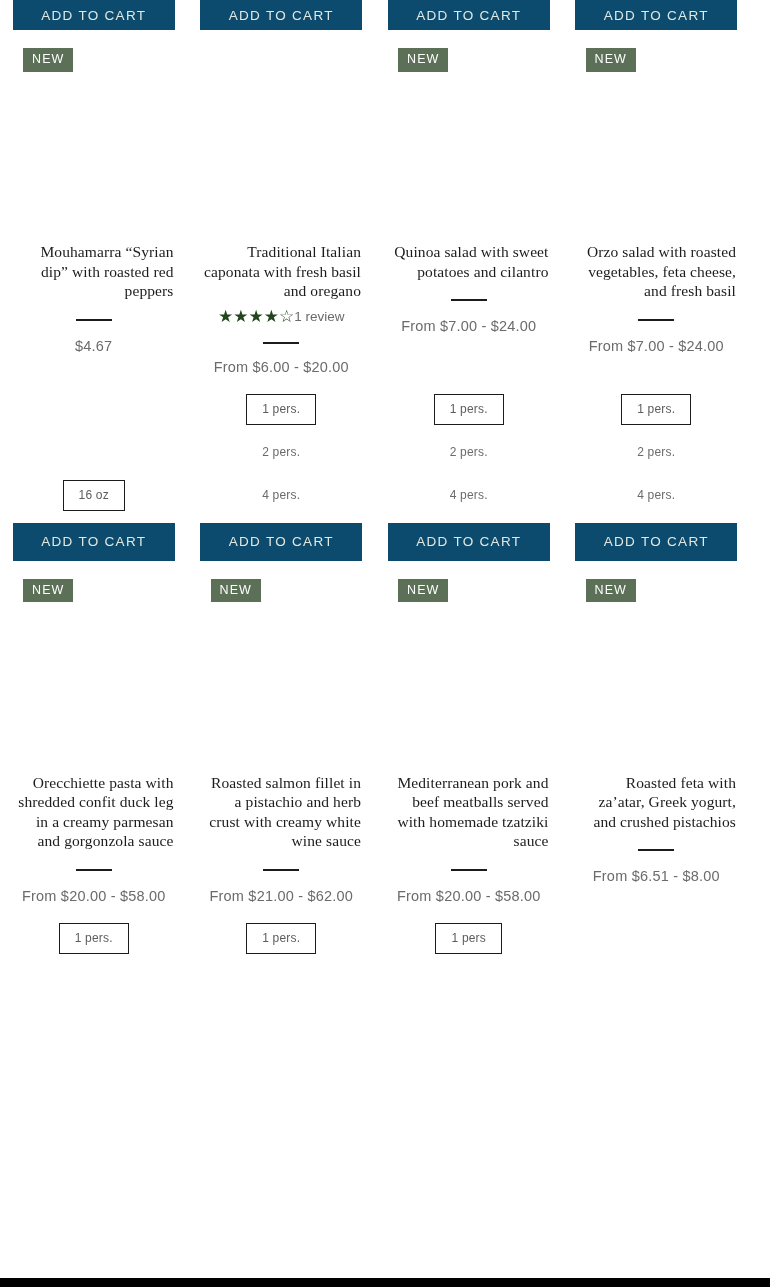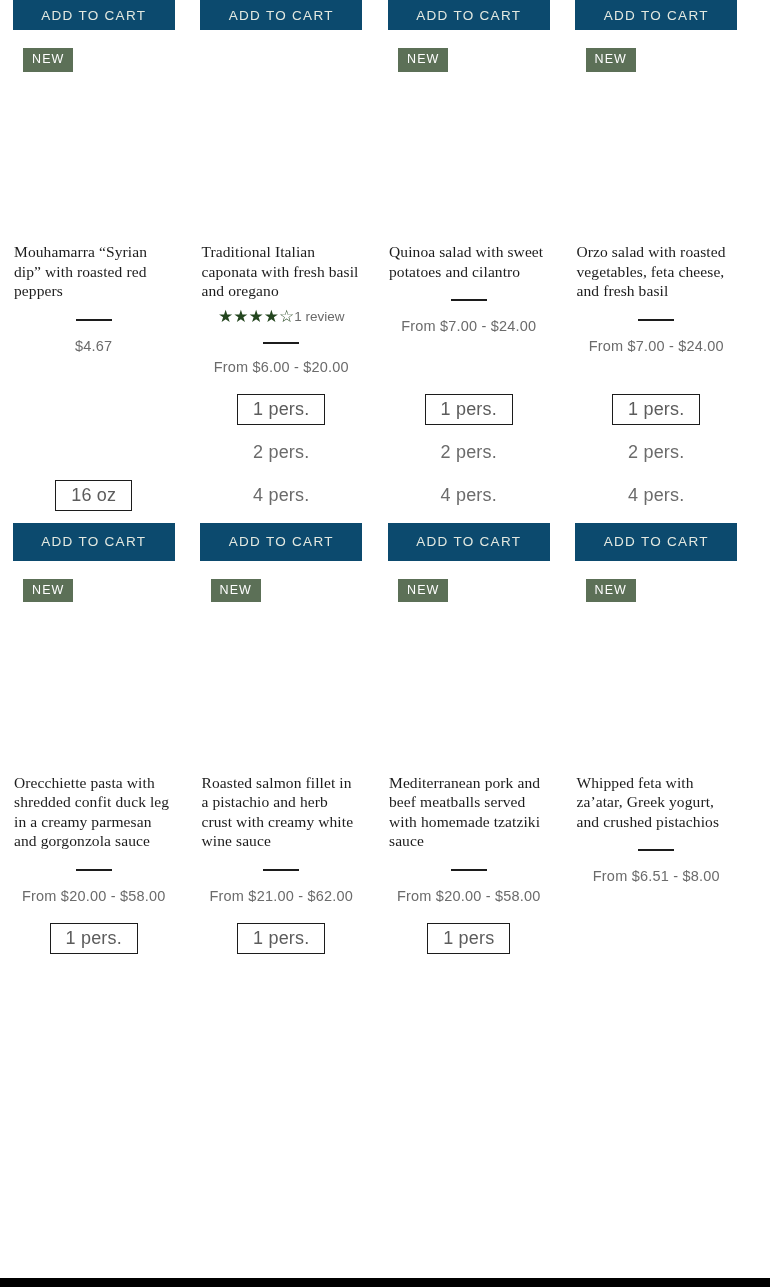--- a/index.html
+++ b/index.html
@@ -70,21 +70,21 @@
     height: 168px;
     background: #ffffff;
   }
 
   
   .product-title {
     font-family: "Liberation Serif", serif;
     font-size: 15.5px;
     line-height: 19.5px;
     color: #1c1c1c;
-    text-align: left;
+    text-align: right;
     padding: 0 14px;
     letter-spacing: 0.1px;
   }
 
   
   .rating {
     text-align: center;
     padding: 4px 14px 0 14px;
     line-height: 22px;
   }
@@ -121,21 +121,21 @@
   }
 
   
   .variants {
     margin-top: 14px;
     display: flex;
     flex-direction: column;
     align-items: center;
   }
   .variant {
-    font-size: 18px;
+    font-size: 12px;
     color: #6b6b6b;
     letter-spacing: 0.2px;
     padding: 6px 15px;
     margin-bottom: 12px;
     border: 1.6px solid transparent;
     line-height: 17px;
   }
   .variant.selected {
     border-color: #1c1c1c;
     color: #5c5c5c;
@@ -300,20 +300,20 @@
       <div class="variants">
         <div class="variant selected">1 pers</div>
       </div>
     </div>
 
     <div class="product-card">
       <div class="badge-slot">
         <div class="new-badge">NEW</div>
       </div>
       <div class="product-image"></div>
-      <div class="product-title">Whipped feta with za’atar, Greek yogurt, and crushed pistachios</div>
+      <div class="product-title">Roasted feta with za’atar, Greek yogurt, and crushed pistachios</div>
       <div class="divider"></div>
       <div class="price">From $6.51 - $8.00</div>
     </div>
   </div>
 
   <div class="bottom-bar"></div>
 </div>
 
 </body></html>

